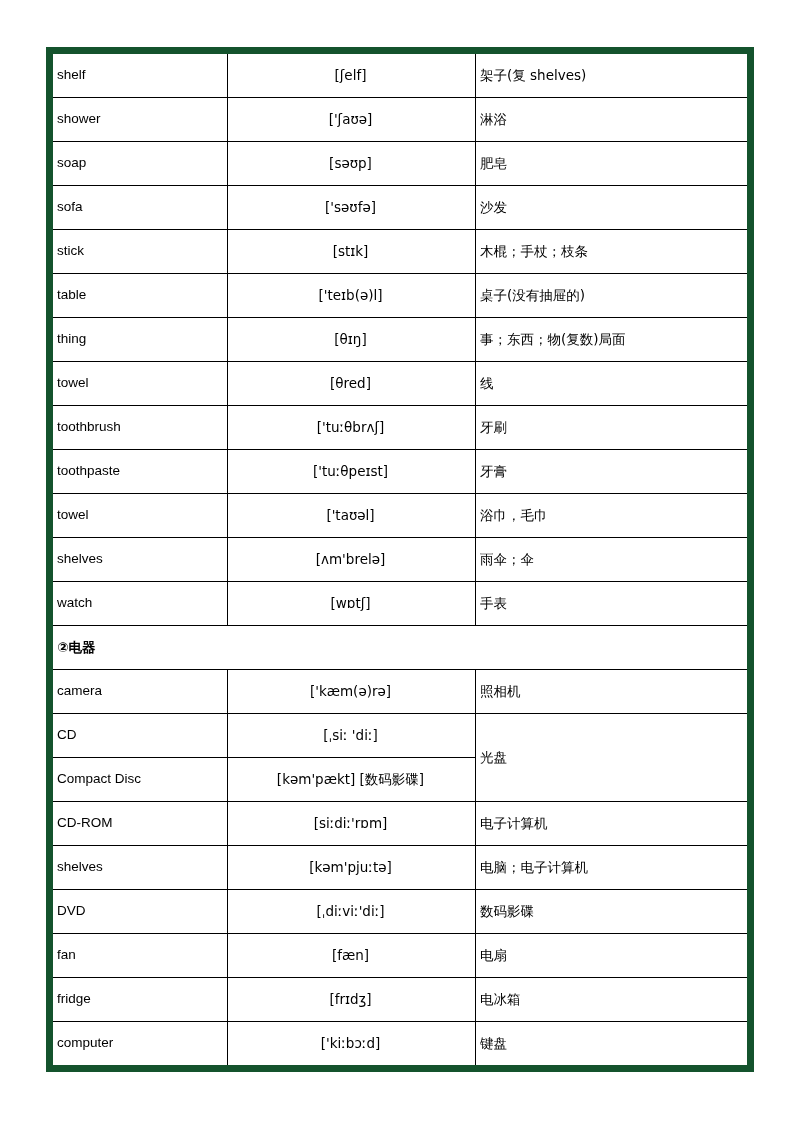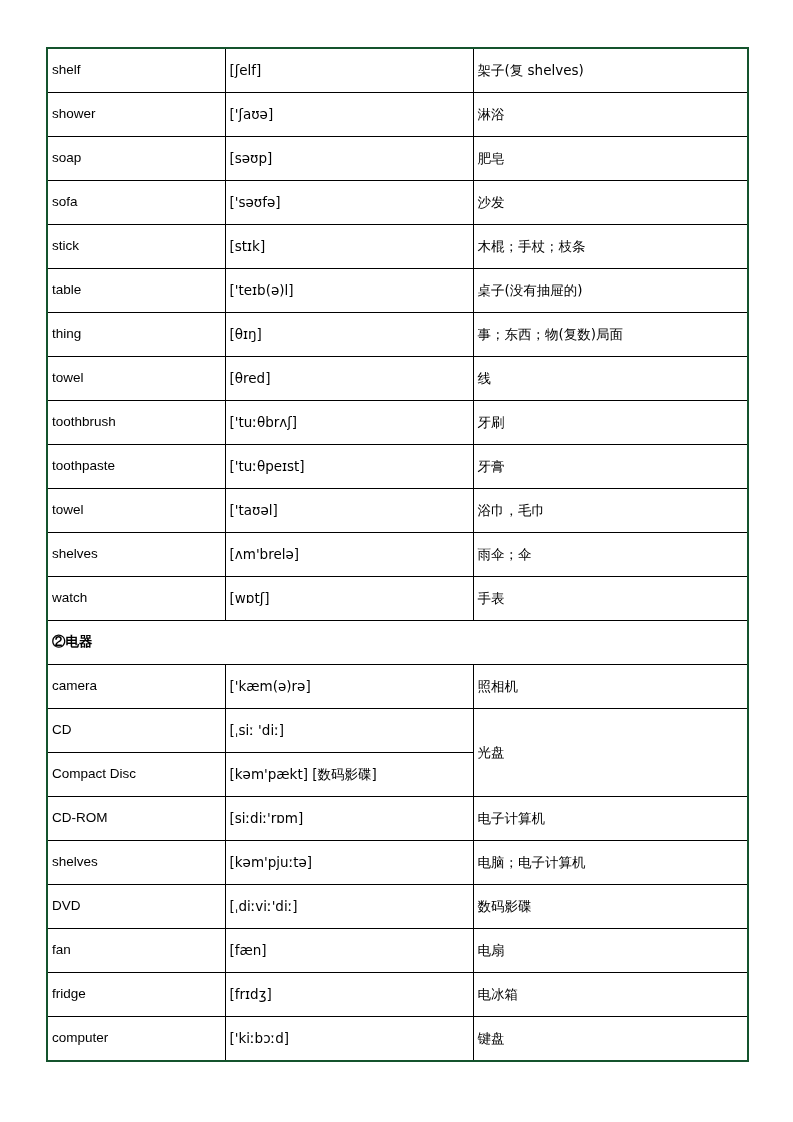--- a/index.html
+++ b/index.html
@@ -20,21 +20,21 @@
     top: 0;
     width: 793px;
     height: 1122px;
     box-sizing: border-box;
     padding: 47px 46px;
   }
   table.vocab {
     width: 701px;
     border-collapse: collapse;
     table-layout: fixed;
-    border: 2px solid #14532d;
+    border: 7px solid #14532d;
   }
   table.vocab td {
     border: 1px solid #000000;
     padding: 9px 6px 9px 4px;
     vertical-align: middle;
     font-size: 13.5px;
     line-height: 1.25;
     height: 25px;
   }
   col.c-word { width: 178px; }
@@ -43,28 +43,28 @@
 
   td.word, td.phon, td.mean {
     white-space: nowrap;
     overflow: hidden;
   }
   td.section {
     font-weight: bold;
     font-size: 13.5px;
     padding-top: 11px;
     padding-bottom: 11px;
-    font-family: Liberation Serif, serif;
   }
   .cjk {
     font-family: "DejaVu Sans", "Liberation Sans", sans-serif;
   }
   .ipa {
     font-family: "DejaVu Sans", "Liberation Sans", sans-serif;
     font-size: 13px;
+    text-align: center;
   }
 </style>
 </head>
 <body>
 
 <div class="page">
   <table class="vocab">
     <colgroup>
       <col class="c-word">
       <col class="c-phon">

